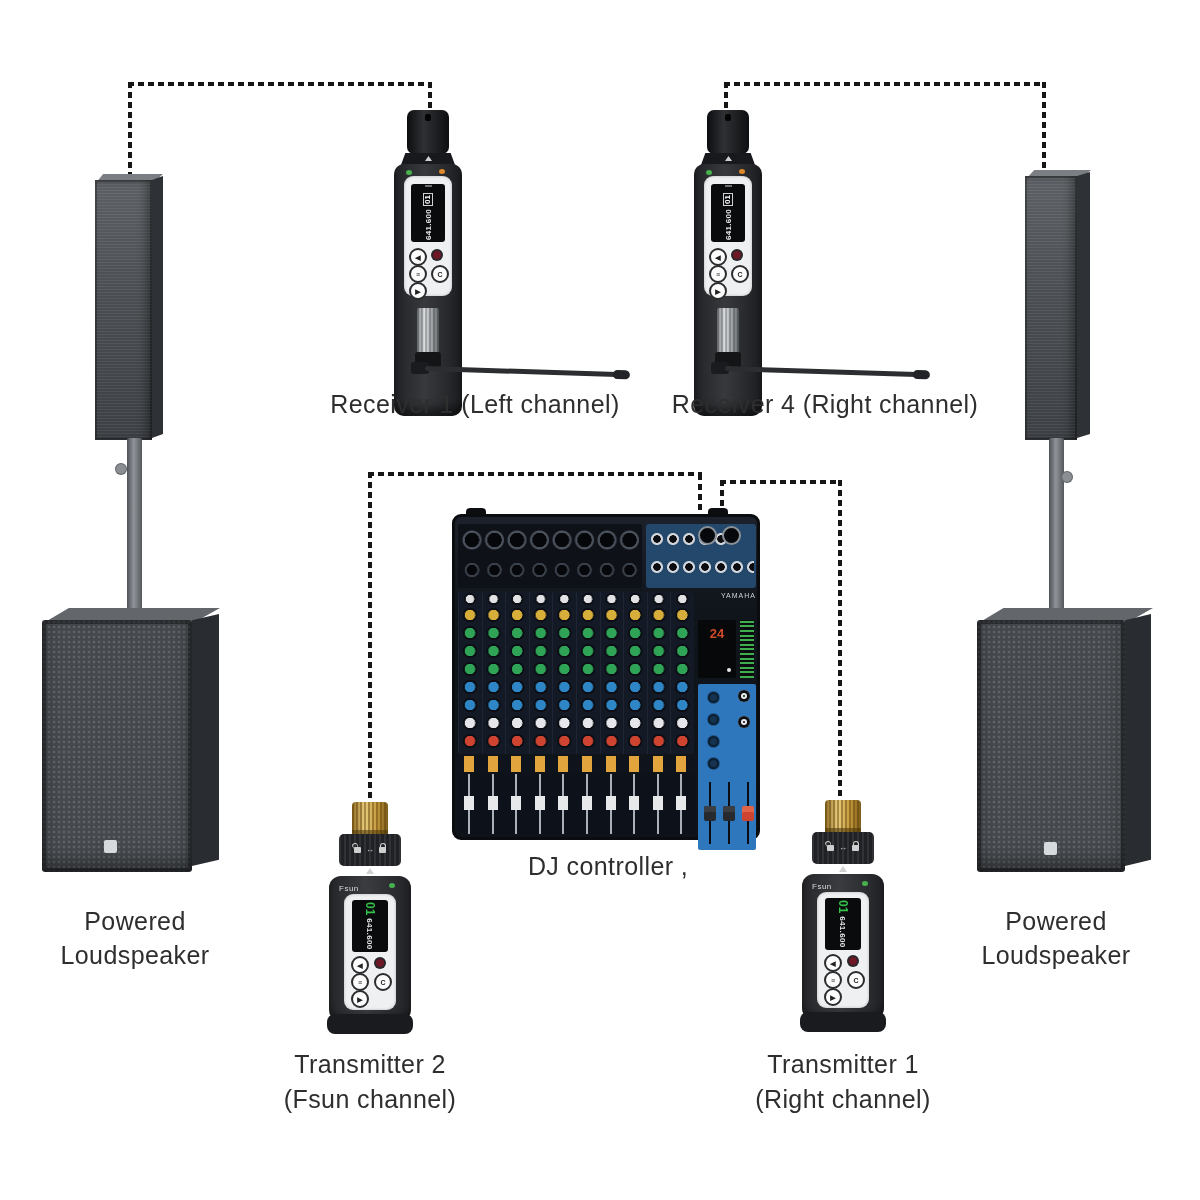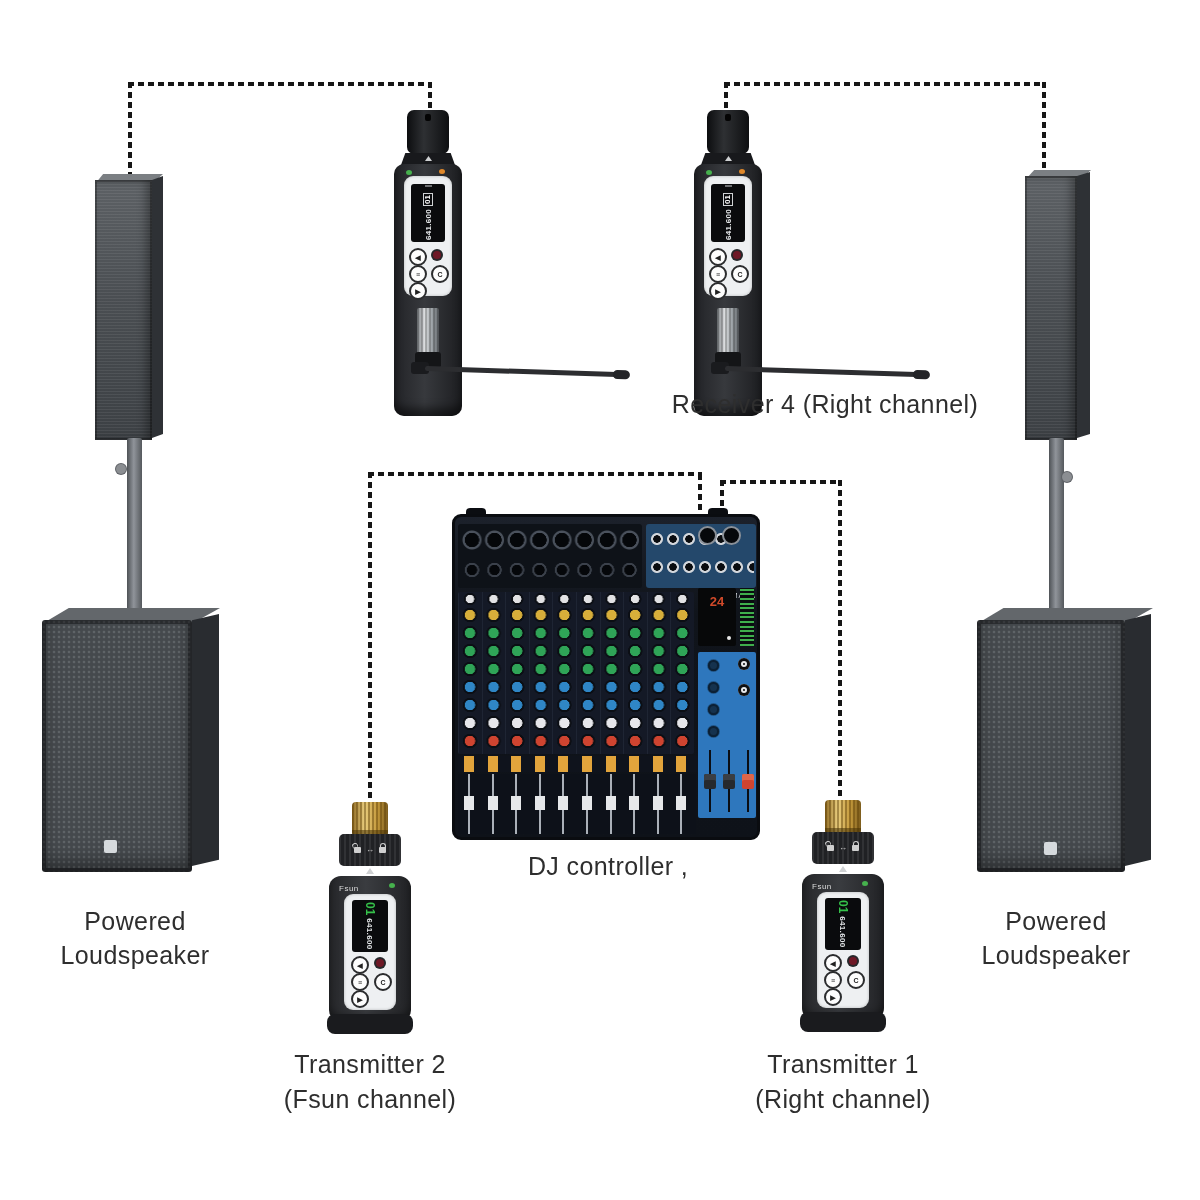--- a/index.html
+++ b/index.html
@@ -103,21 +103,21 @@
   .mx-ch{position:absolute;left:6px;top:78px;width:236px;height:162px;background:#141926;border-radius:2px;
      background-image:repeating-linear-gradient(90deg,rgba(120,140,170,.10) 0 1px,transparent 1px 23.6px)}
   .krow{height:18px;background-repeat:repeat-x;background-size:23.6px 18px}
   .krow.small{height:14px;background-size:23.6px 14px}
   .mx-pads{position:absolute;left:6px;top:242px;width:298px;height:16px;background:#0f131c;
      background-image:repeating-linear-gradient(90deg,transparent 0 6px,var(--pad-orange) 6px 16px,transparent 16px 23.6px)}
   .mx-faders{position:absolute;left:6px;top:260px;width:238px;height:60px;background:#0d1119;
      background-image:repeating-linear-gradient(90deg,transparent 0 10px,#aab0b8 10px 12px,transparent 12px 23.6px)}
   .mx-fcaps{position:absolute;left:6px;top:282px;width:238px;height:14px;
      background-image:repeating-linear-gradient(90deg,transparent 0 6px,#e6e8ea 6px 16px,transparent 16px 23.6px)}
-  .mx-master{position:absolute;left:246px;top:62px;width:58px;height:242px}
+  .mx-master{position:absolute;left:246px;top:94px;width:58px;height:242px}
   .mx-disp{position:absolute;left:0;top:12px;width:38px;height:58px;background:#070809;border-radius:2px;
            color:var(--display-red);font-size:13px;font-weight:bold;text-align:center;padding-top:6px;box-sizing:border-box}
   .mx-disp::after{content:"";position:absolute;right:5px;bottom:6px;width:4px;height:4px;border-radius:50%;background:#e8e8e8}
   .mx-meter{position:absolute;left:42px;top:12px;width:14px;height:58px;background:#0a0c10;
      background-image:repeating-linear-gradient(0deg,#3fae4c 0 2px,transparent 2px 4.6px);
      background-size:4px 100%;background-position:2px 0,9px 0;background-repeat:repeat-x}
   .mx-blue{position:absolute;left:0;top:76px;width:58px;height:166px;background:var(--mixer-blue);border-radius:2px}
   .bknob{position:absolute;width:11px;height:11px;border-radius:50%;background:#15324e;box-shadow:inset 0 0 0 2px #0c2034,0 0 0 1px rgba(0,0,0,.3)}
   .wknob{position:absolute;width:12px;height:12px;border-radius:50%;background:#0d0f12;box-shadow:inset 0 0 0 3px #0d0f12,inset 0 0 0 5px #e8eaec}
   .mfader{position:absolute;width:8px;height:62px;top:98px;background:linear-gradient(90deg,transparent 3px,#0b0e14 3px 5px,transparent 5px)}
@@ -189,20 +189,21 @@
     <div class="cbtn" style="left:16px;top:138px">◀</div>
     <div class="cbtn" style="left:16px;top:155px">≡</div>
     <div class="cbtn" style="left:16px;top:172px">▶</div>
     <div class="red-dot" style="left:40px;top:141px"></div>
     <div class="cbtn" style="left:38px;top:155px">C</div>
     <div class="rx-xlr" style="left:24px;top:198px;width:22px;height:48px"></div>
     <div class="rx-ring" style="left:22px;top:242px;width:26px;height:16px"></div>
     <div class="rx-elbow" style="left:18px;top:252px;width:18px;height:12px"></div>
     <div class="antenna" style="left:32px;top:256px;width:202px"></div>
   </div>
+  <div class="label" style="left:475px;top:388px">Receiver 1 (Left channel)</div>
 
   <div class="dev" style="left:693px;top:110px;width:70px;height:280px">
     <div class="rx-cap" style="left:14px;top:0;width:42px;height:44px"></div>
     <div class="rx-hole" style="left:32px;top:4px"></div>
     <div class="rx-neck" style="left:8px;top:43px;width:54px;height:12px"></div>
     <div class="rx-body" style="left:1px;top:54px;width:68px;height:252px"></div>
     <div class="tri" style="left:32px;top:46px;width:7px;height:5px"></div>
     <div class="led g" style="left:13px;top:60px"></div>
     <div class="led o" style="left:46px;top:59px"></div>
     <div class="panel" style="left:11px;top:66px;width:48px;height:120px"></div>

